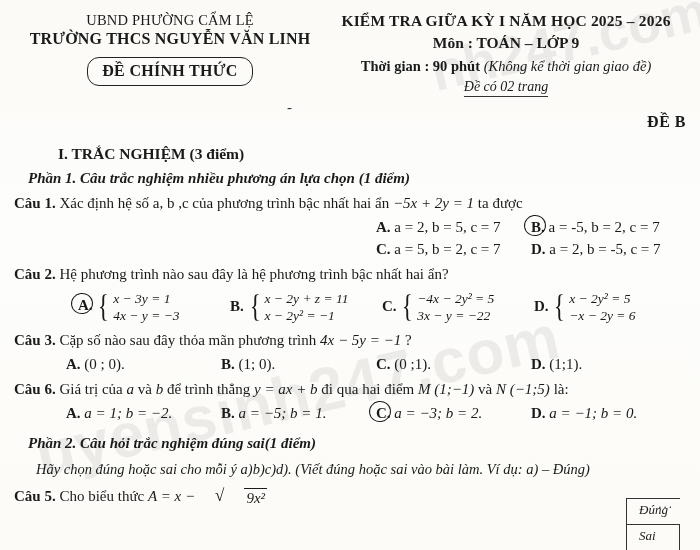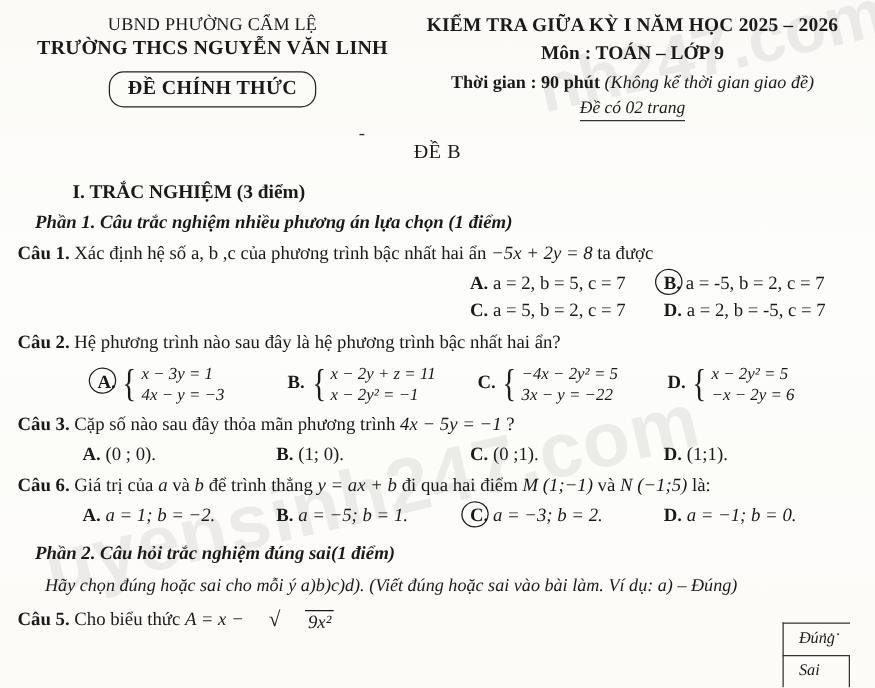--- a/index.html
+++ b/index.html
@@ -118,23 +118,23 @@
   }
   .dash-mark {
     position: absolute;
     left: 287px;
     top: 99px;
     font-size: 15px;
     color: #333;
   }
   
   .code-line {
-    text-align: center;
+    text-align: right;
     font-size: 16px;
-    font-weight: 400;
+    font-weight: 700;
     letter-spacing: .5px;
     margin-top: 16px;
   }
   
   .sec-heading {
     font-size: 15.5px;
     font-weight: 700;
     margin-top: 14px;
     padding-left: 44px;
   }
@@ -287,21 +287,21 @@
     <div class="dash-mark">-</div>
 
     <div class="code-line">ĐỀ B</div>
 
     <div class="sec-heading">I.   TRẮC NGHIỆM (3 điểm)</div>
     <div class="part-heading">Phần 1. Câu trắc nghiệm nhiều phương án lựa chọn (1 điểm)</div>
 
     <div class="q">
       <span class="qlabel">Câu 1.</span>
       <span>Xác định hệ số a, b ,c của phương trình bậc nhất hai ẩn</span>
-      <i class="v">−5x + 2y = 8</i>
+      <i class="v">−5x + 2y = 1</i>
       <span>ta được</span>
     </div>
     <div class="answers four">
       <div class="opt">
         <span class="ans-letter">A.</span>
         <span>a = 2, b = 5, c = 7</span>
       </div>
       <div class="opt">
         <span class="ans-letter circled">B.</span>
         <span>a = -5, b = 2, c = 7</span>

